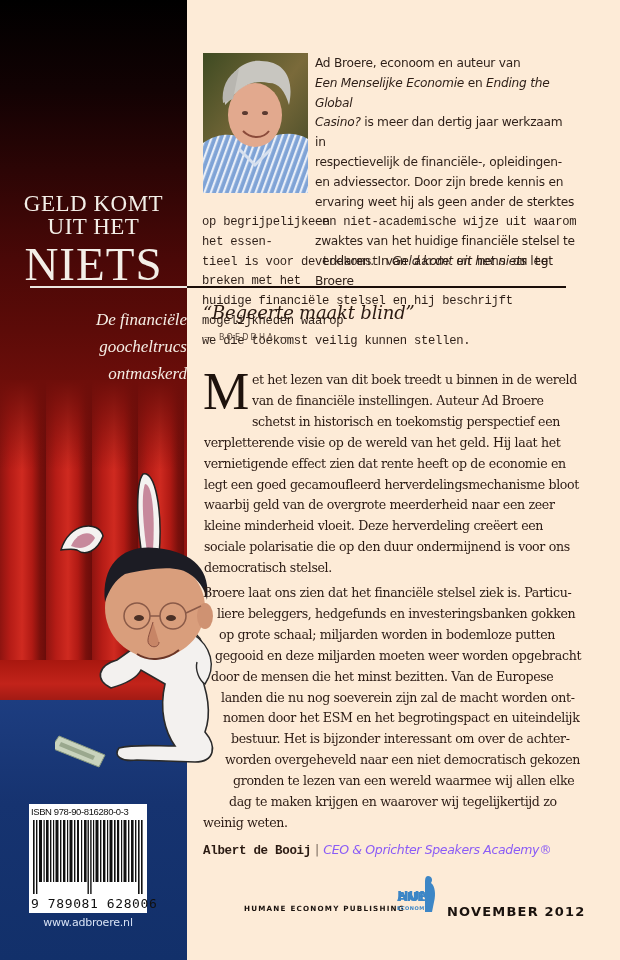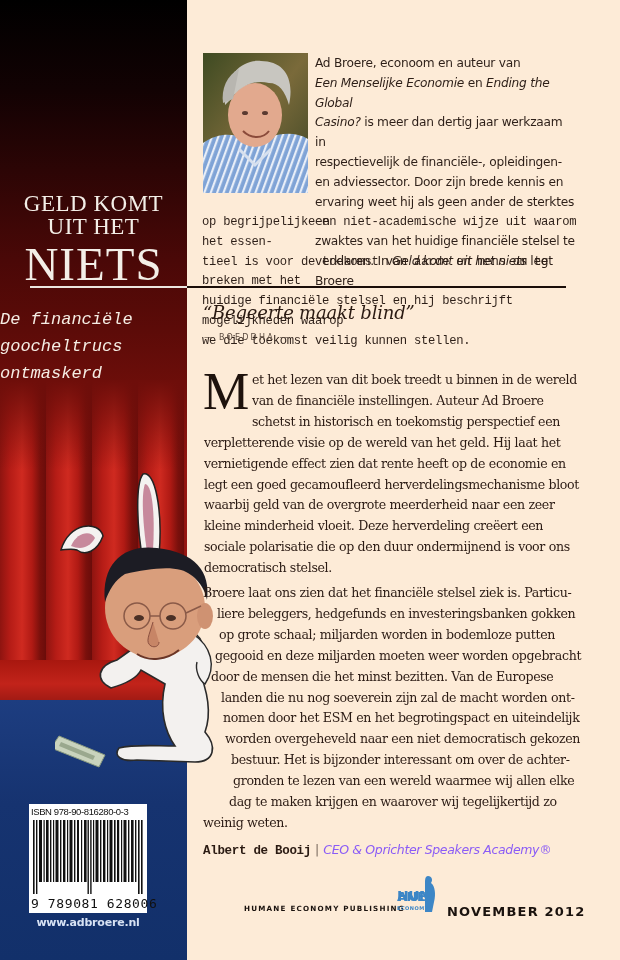--- a/index.html
+++ b/index.html
@@ -30,34 +30,34 @@
     .stage-floor {
       position: absolute; left: 0; top: 700px; width: 187px; height: 260px;
       background: linear-gradient(to bottom, #1d3d80 0%, #163370 40%, #12306a 100%);
     }
 
     .title-block { position: absolute; left: 0; top: 192px; width: 187px; text-align: center; color: #f3eee7; font-family: "Liberation Serif", serif; }
     .title-line1 { font-size: 23px; letter-spacing: 0.5px; line-height: 24px; }
     .title-line2 { font-size: 23px; letter-spacing: 0.5px; line-height: 22px; }
     .title-line3 { font-size: 47px; letter-spacing: 1px; line-height: 48px; margin-top: 2px; }
 
-    .subtitle-block { position: absolute; left: 0; top: 306px; width: 187px; text-align: left; color: #f5ede4; font-family: Liberation Mono, monospace; font-style: italic; font-size: 17px; line-height: 27px; }
+    .subtitle-block { position: absolute; left: 0; top: 306px; width: 187px; text-align: right; color: #f5ede4; font-family: Liberation Serif, serif; font-style: italic; font-size: 17px; line-height: 27px; }
 
     .hrule { position: absolute; left: 30px; top: 286px; width: 536px; height: 1.5px; background: #ece6e0; }
     .hrule-right { position: absolute; left: 187px; top: 286px; width: 379px; height: 1.5px; background: #1a0d08; }
 
     
     .caricature { position: absolute; left: 55px; top: 470px; width: 170px; height: 310px; }
 
     
     .barcode-box { position: absolute; left: 29px; top: 804px; width: 118px; height: 109px; background: #ffffff; }
     .isbn-label { position: absolute; left: 2px; top: 2px; font-family: Liberation Sans, sans-serif; font-size: 9.5px; color: #111; letter-spacing: -0.4px; white-space: nowrap; }
     .bars { position: absolute; left: 4px; top: 16px; width: 110px; height: 74px; }
     .barcode-digits { position: absolute; left: 2px; bottom: 2px; font-family: "DejaVu Sans Mono", monospace; font-size: 13px; color: #111; letter-spacing: 0.6px; white-space: nowrap; }
-    .website { position: absolute; left: 0; top: 916px; width: 176px; text-align: center; color: #d7e2f4; font-family: "DejaVu Sans", sans-serif; font-size: 11px; font-weight: bold; letter-spacing: -0.2px; }
+    .website { position: absolute; left: 0; top: 916px; width: 176px; text-align: center; color: #d7e2f4; font-family: "DejaVu Sans", sans-serif; font-size: 11px; font-weight: normal; letter-spacing: -0.2px; }
 
     
     .photo { position: absolute; left: 203px; top: 53px; width: 105px; height: 140px; overflow: hidden; background: #5b6a3a; }
     .bio { position: absolute; left: 315px; top: 54px; width: 260px; font-family: "DejaVu Sans", sans-serif; font-size: 12.2px; line-height: 19.8px; color: #2d1f18; letter-spacing: -0.25px; }
     .bio-full { position: absolute; left: 202px; top: 213px; width: 380px; font-family: Liberation Mono, monospace; font-size: 12.2px; line-height: 19.8px; color: #2d1f18; letter-spacing: -0.25px; }
     .bio i, .bio-full i { font-style: italic; }
 
     .quote { position: absolute; left: 203px; top: 302px; font-family: "DejaVu Serif", serif; font-style: italic; font-size: 18px; color: #2a1a12; letter-spacing: -0.2px; }
     .quote-attr { position: absolute; left: 204px; top: 333px; font-family: "DejaVu Sans", sans-serif; font-size: 8px; letter-spacing: 2.2px; color: #5a4a3f; }
 
@@ -224,22 +224,22 @@
 </div>
 
 <div class="blurb2">
   <span class="ln" style="padding-left:0px">Broere laat ons zien dat het financiële stelsel ziek is. Particu-</span>
   <span class="ln" style="padding-left:14px">liere beleggers, hedgefunds en investeringsbanken gokken</span>
   <span class="ln" style="padding-left:16px">op grote schaal;  miljarden worden in bodemloze putten</span>
   <span class="ln" style="padding-left:12px">gegooid en deze miljarden moeten weer worden opgebracht</span>
   <span class="ln" style="padding-left:8px">door de mensen die het minst bezitten. Van de Europese</span>
   <span class="ln" style="padding-left:18px">landen die nu nog soeverein zijn zal de macht worden ont-</span>
   <span class="ln" style="padding-left:20px">nomen door het ESM en het begrotingspact en uiteindelijk</span>
+  <span class="ln" style="padding-left:28px">bestuur. Het is bijzonder interessant om over de achter-</span>
   <span class="ln" style="padding-left:22px">worden overgeheveld naar een niet democratisch gekozen</span>
-  <span class="ln" style="padding-left:28px">bestuur. Het is bijzonder interessant om over de achter-</span>
   <span class="ln" style="padding-left:30px">gronden te lezen van een wereld waarmee wij allen elke</span>
   <span class="ln" style="padding-left:26px">dag te maken krijgen en waarover wij tegelijkertijd zo</span>
   <span class="ln" style="padding-left:0px">weinig weten.</span>
 </div>
 
 <div class="endorse">
   <span class="endorse-name">Albert de Booij</span><span class="endorse-sep">|</span><span class="endorse-role">CEO &amp; Oprichter Speakers Academy®</span>
 </div>
 
 <div class="publisher">HUMANE ECONOMY PUBLISHING</div>

